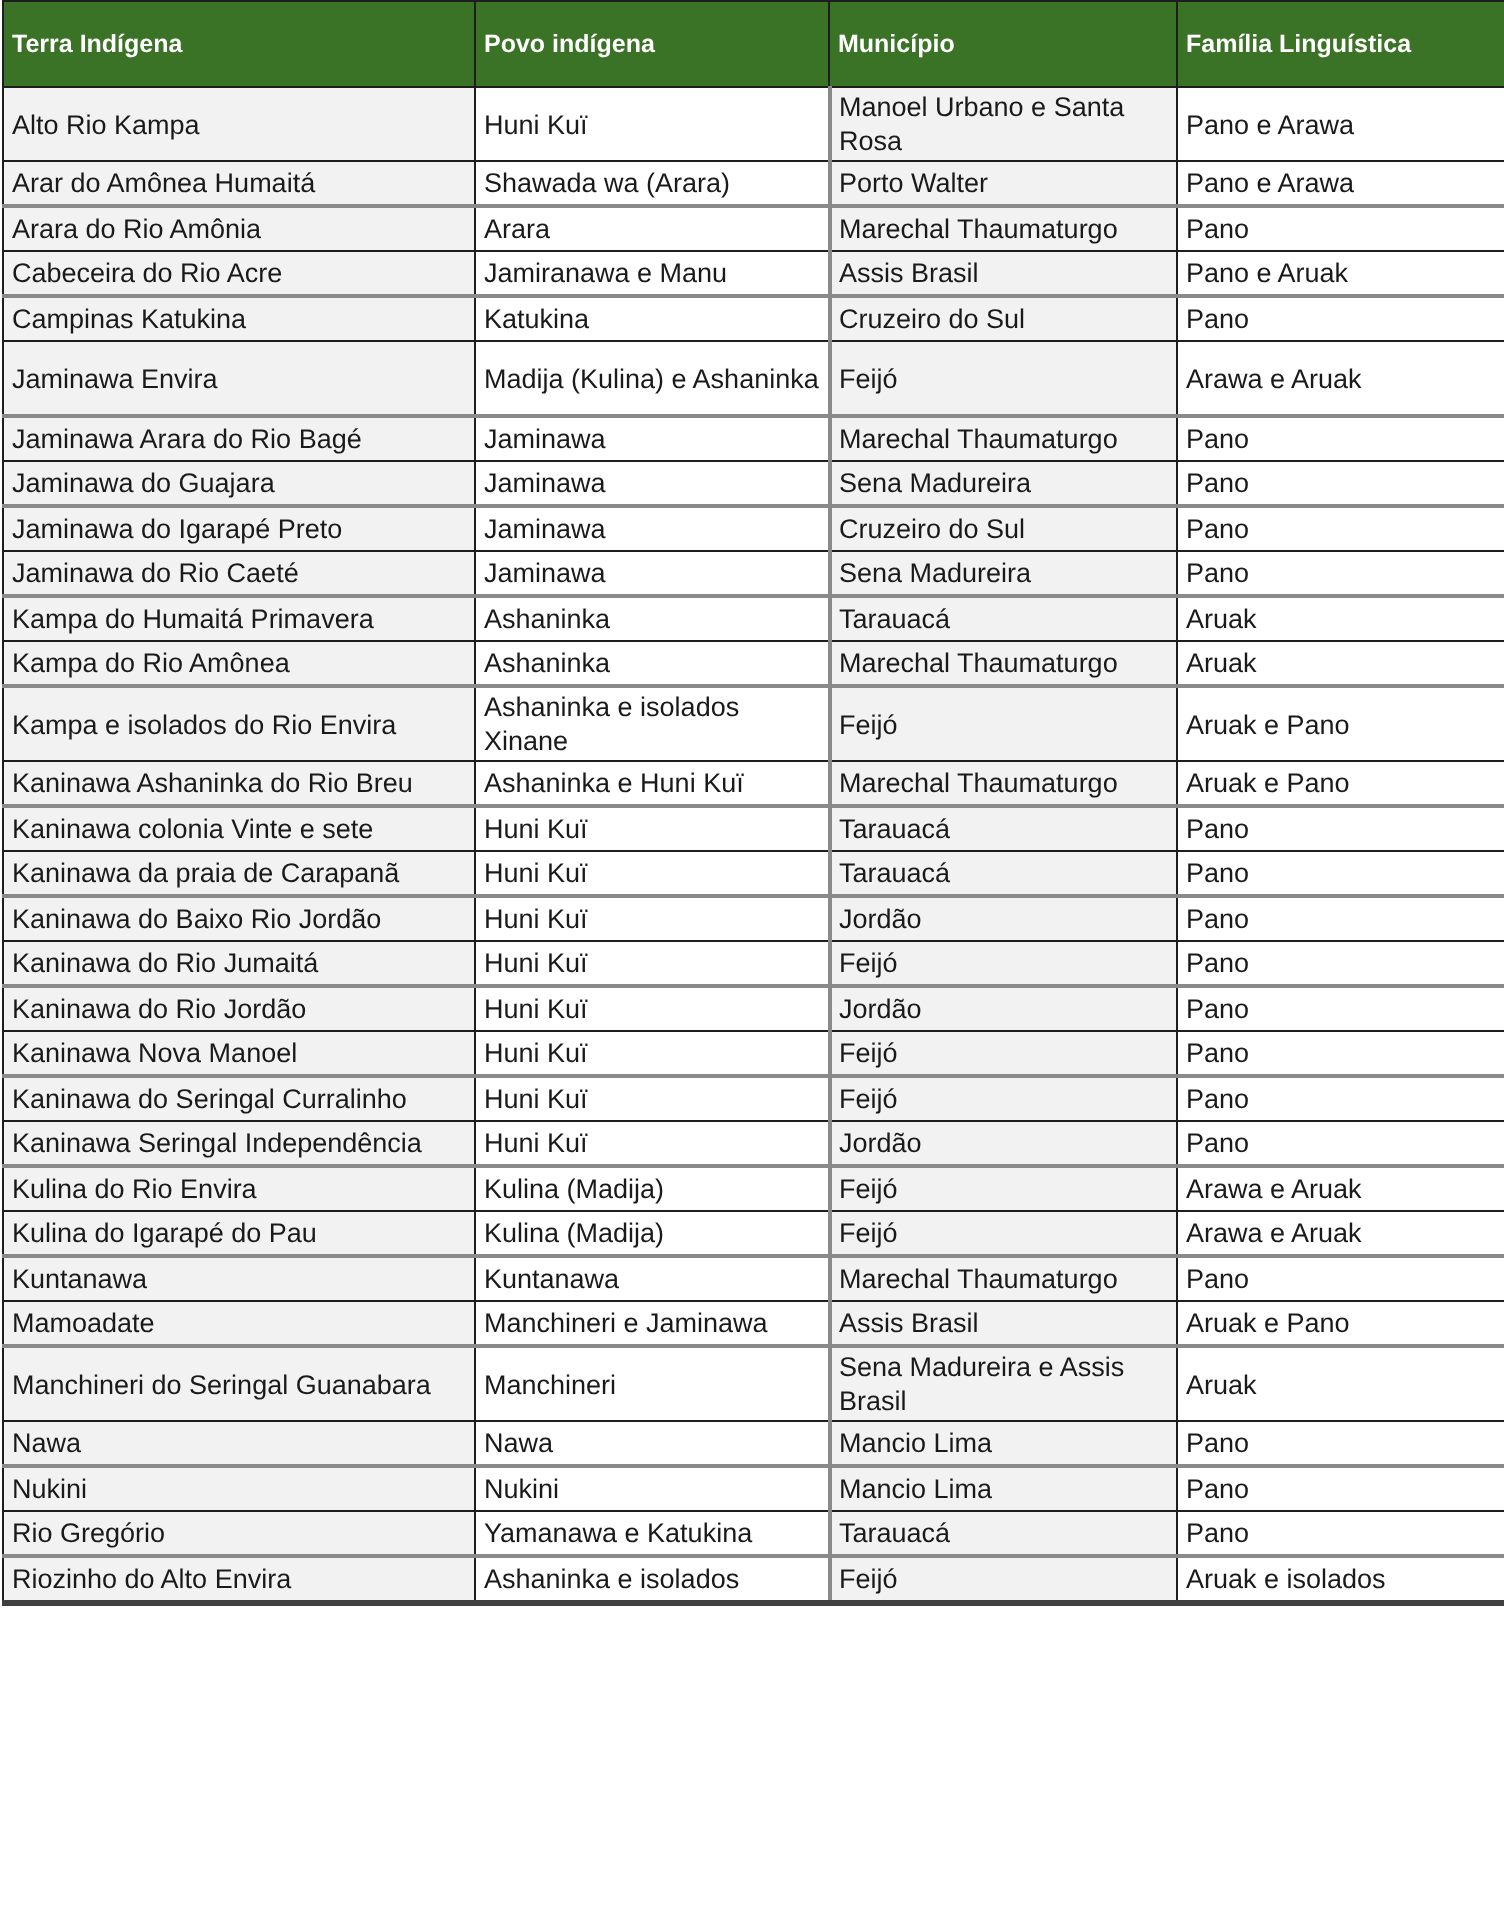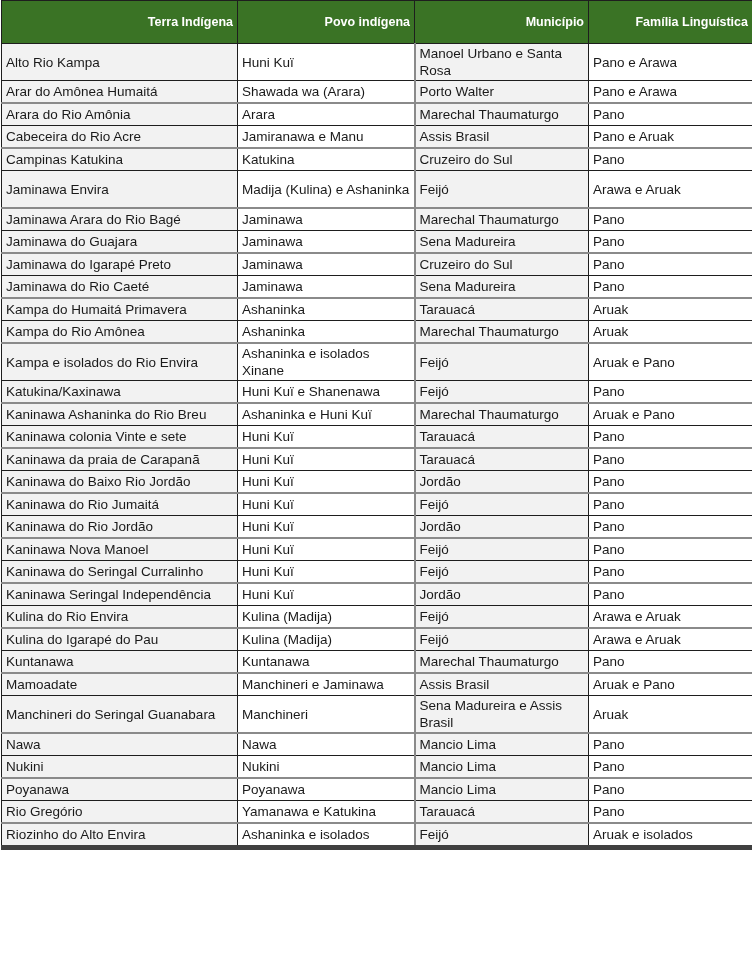--- a/index.html
+++ b/index.html
@@ -1,34 +1,34 @@
 <!DOCTYPE html>
 <html><head>
 <meta charset="utf-8">
 <style>
   html, body { margin:0; padding:0; background:#ffffff; }
   body { width:752px; height:966px; overflow:hidden; font-family:"Liberation Sans", sans-serif; }
   table { border-collapse:collapse; table-layout:fixed; width:751px; margin-left:1px; }
   col.c1 { width:236px; } col.c2 { width:177px; } col.c3 { width:174px; } col.c4 { width:164px; }
   th {
     background:#3a7325; color:#ffffff; font-weight:bold; font-size:12.5px;
-    height:42px; text-align:right; border:1px solid #1e1e1e; padding:0 4px;
+    height:42px; text-align:left; border:1px solid #1e1e1e; padding:0 4px;
   }
   td {
     font-size:13.5px; color:#1a1a1a; padding:0 4px; line-height:17px;
     border-left:1px solid #1e1e1e; border-right:1px solid #1e1e1e;
     border-top:2px solid #8a8a8a; height:21px; vertical-align:middle;
   }
   tr.tall td { height:36px; }
   tr.first td { border-top:1px solid #1e1e1e; }
   td.g { background:#f2f2f2; }
   td.w { background:#ffffff; }
   td.col3 { border-left:2px solid #8a8a8a; }
   tbody tr:nth-child(even) td { border-top:1px solid #1e1e1e; }
-  tbody tr:last-child td { border-bottom:5px solid #404040; }
+  tbody tr:last-child td { border-bottom:3px solid #404040; }
 </style>
 </head>
 <body>
 
 <table>
   <colgroup>
       <col class="c1">
       <col class="c2">
       <col class="c3">
       <col class="c4">
@@ -114,26 +114,20 @@
         <td class="g col3">Marechal Thaumaturgo</td>
         <td class="w">Aruak</td>
       </tr>
       <tr class="tall">
         <td class="g">Kampa e isolados do Rio Envira</td>
         <td class="w">Ashaninka e isolados Xinane</td>
         <td class="g col3">Feijó</td>
         <td class="w">Aruak e Pano</td>
       </tr>
       <tr>
-        <td class="g">Katukina/Kaxinawa</td>
-        <td class="w">Huni Kuï e Shanenawa</td>
-        <td class="g col3">Feijó</td>
-        <td class="w">Pano</td>
-      </tr>
-      <tr>
         <td class="g">Kaninawa Ashaninka do Rio Breu</td>
         <td class="w">Ashaninka e Huni Kuï</td>
         <td class="g col3">Marechal Thaumaturgo</td>
         <td class="w">Aruak e Pano</td>
       </tr>
       <tr>
         <td class="g">Kaninawa colonia Vinte e sete</td>
         <td class="w">Huni Kuï</td>
         <td class="g col3">Tarauacá</td>
         <td class="w">Pano</td>
@@ -216,26 +210,20 @@
         <td class="g col3">Mancio Lima</td>
         <td class="w">Pano</td>
       </tr>
       <tr>
         <td class="g">Nukini</td>
         <td class="w">Nukini</td>
         <td class="g col3">Mancio Lima</td>
         <td class="w">Pano</td>
       </tr>
       <tr>
-        <td class="g">Poyanawa</td>
-        <td class="w">Poyanawa</td>
-        <td class="g col3">Mancio Lima</td>
-        <td class="w">Pano</td>
-      </tr>
-      <tr>
         <td class="g">Rio Gregório</td>
         <td class="w">Yamanawa e Katukina</td>
         <td class="g col3">Tarauacá</td>
         <td class="w">Pano</td>
       </tr>
       <tr>
         <td class="g">Riozinho do Alto Envira</td>
         <td class="w">Ashaninka e isolados</td>
         <td class="g col3">Feijó</td>
         <td class="w">Aruak e isolados</td>

